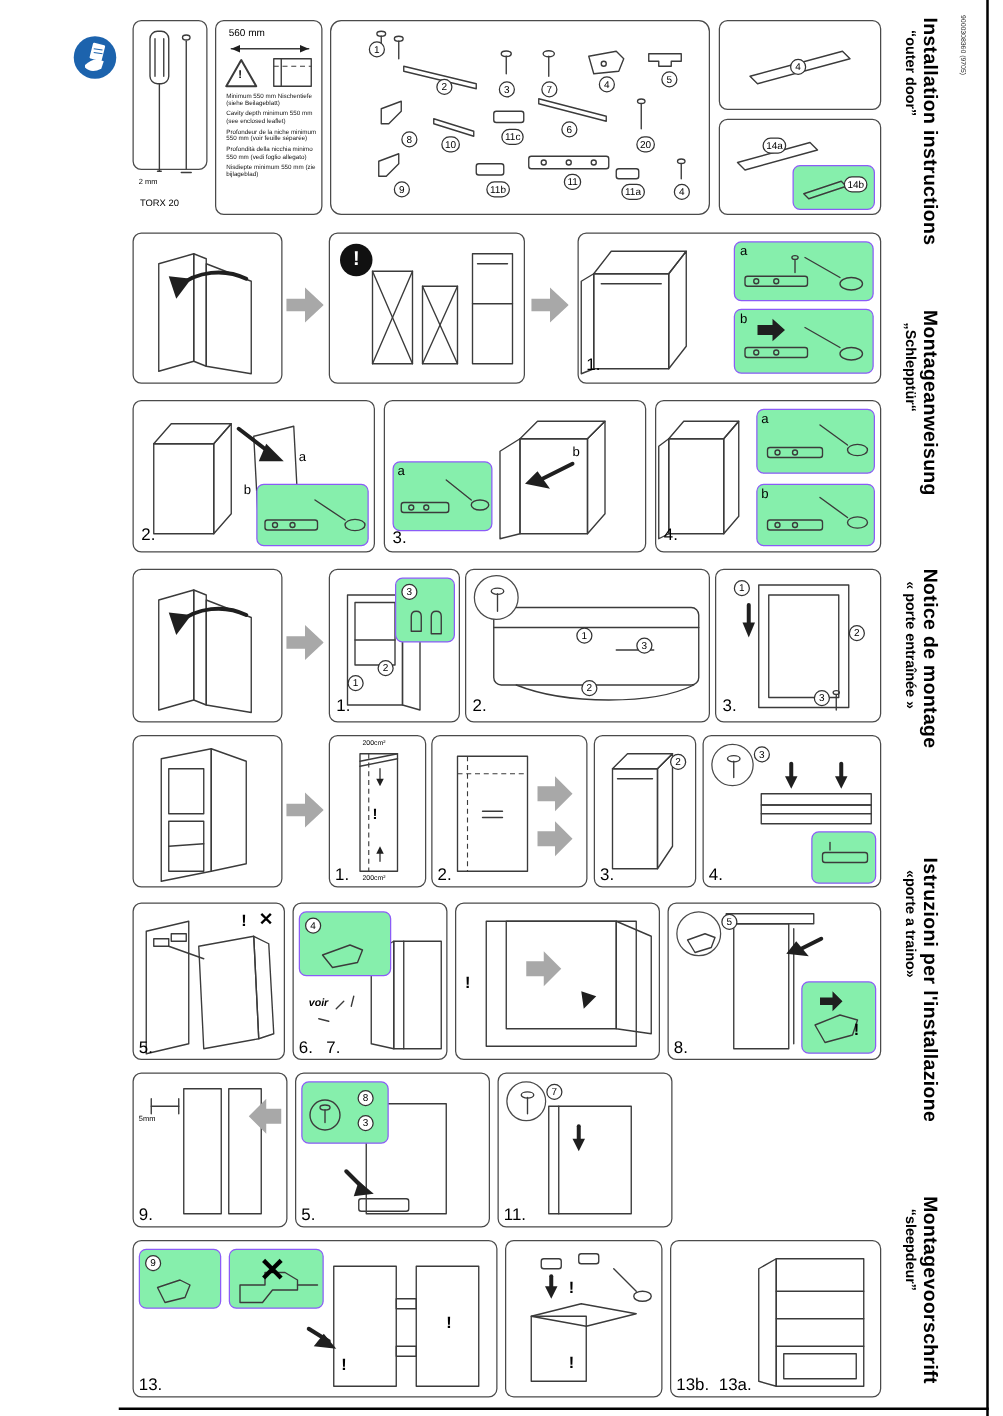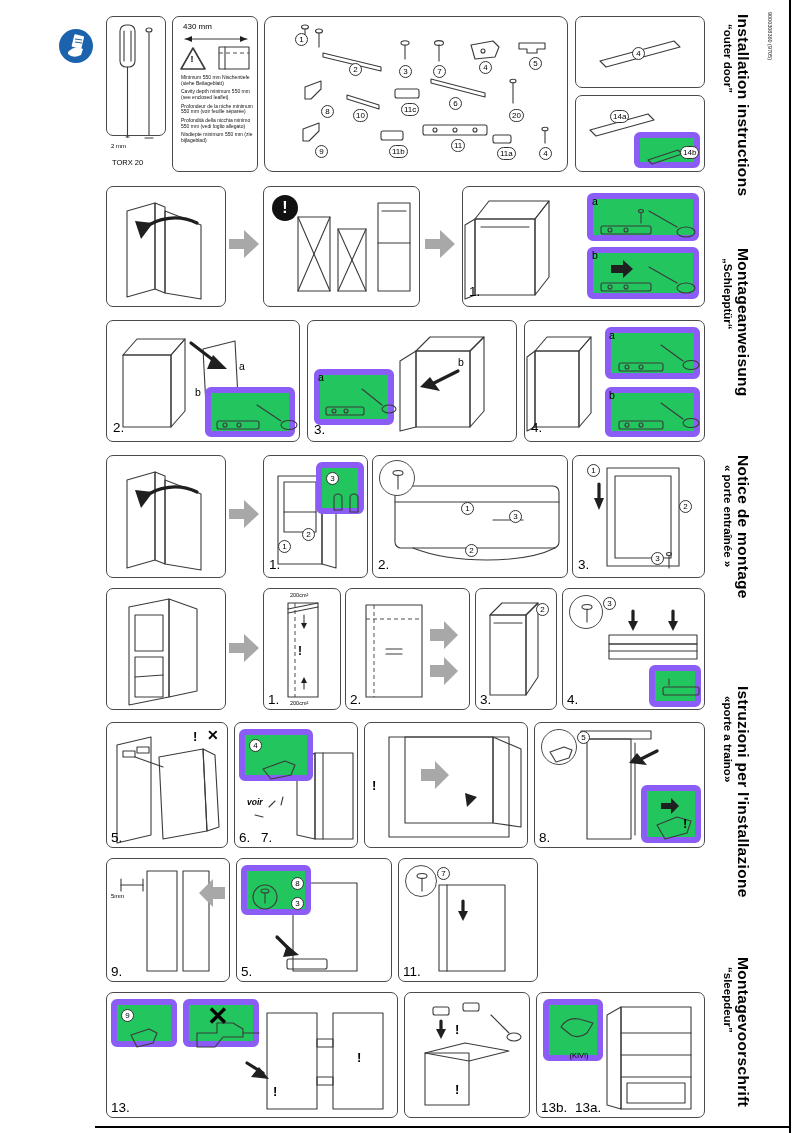--- a/index.html
+++ b/index.html
@@ -1,19 +1,19 @@
 <!DOCTYPE html>
 <html><head>
 <meta charset="utf-8">
 <style>
   *{box-sizing:border-box}
   html,body{margin:0;padding:0;background:#fff}
   .page{position:relative;width:802px;height:1133px;background:#fff;font-family:"Liberation Sans",sans-serif;color:#000;overflow:hidden}
   .panel{position:absolute;border:1.3px solid #4a4a4a;border-radius:7px;background:#fff}
-  .detail{position:absolute;border:6px solid #8b5cf6;border-radius:6px;background:#22c55e}
+  .detail{position:absolute;border:1px solid #8b5cf6;border-radius:6px;background:#86efac}
   .cdetail{position:absolute;border:1px solid #4a4a4a;border-radius:50%;background:#fff}
   .art{position:absolute;left:0;top:0}
   .ln{fill:none;stroke:#3b3b3b;stroke-width:1.1;stroke-linejoin:round;stroke-linecap:round}
   .dsh{fill:none;stroke:#3b3b3b;stroke-width:.9;stroke-dasharray:4 3}
   .thk{fill:none;stroke:#1f1f1f;stroke-width:3.2;stroke-linecap:round}
   .fil{fill:#1f1f1f}
   .gry{fill:#a8a8a8}
   .step{position:absolute;font-size:13.5px;line-height:1}
   .ab{position:absolute;font-size:10.5px;line-height:1}
   .pn{position:absolute;min-width:13px;height:13px;line-height:12px;border:1px solid #333;border-radius:8px;background:#fff;font-size:8px;text-align:center;padding:0 2px}
@@ -81,21 +81,21 @@
       <line class="ln" x1="19" y1="120" x2="22" y2="120"></line>
       <line class="ln" x1="42" y1="16" x2="42" y2="118"></line>
       <ellipse class="ln" cx="42" cy="13" rx="3" ry="2"></ellipse>
       <path class="ln" d="M38,121 h8"></path>
     </svg>
     <div class="dim" style="left:4px;top:126px">2 mm</div>
     <div class="dim" style="left:5px;top:142px;font-size:7.5px">TORX 20</div>
   </div>
 
   <div class="panel" style="left:172px;top:16px;width:86px;height:156px">
-    <div class="dim" style="left:10px;top:6px;font-size:8px">430 mm</div>
+    <div class="dim" style="left:10px;top:6px;font-size:8px">560 mm</div>
     <svg class="art" width="86" height="156">
       <line class="ln" x1="12" y1="22" x2="74" y2="22"></line>
       <polygon class="fil" points="12,22 19,19 19,25"></polygon>
         <polygon class="fil" points="74,22 67,19 67,25"></polygon>
       <polygon class="ln" points="20,31 8,52 32,52" style="stroke-width:1.6"></polygon>
       <rect class="ln" x="46" y="30" width="30" height="22"></rect>
       <line class="ln" x1="52" y1="30" x2="52" y2="52"></line>
       <line class="dsh" x1="46" y1="36" x2="76" y2="36"></line>
     </svg>
     <div class="bang" style="left:17.5px;top:38px;font-size:9px">!</div>
@@ -636,23 +636,17 @@
 
   <div class="panel" style="left:536px;top:992px;width:169px;height:126px">
     <svg class="art" width="169" height="126">
       <rect class="ln" x="84" y="14" width="70" height="102"></rect>
       <line class="ln" x1="84" y1="40" x2="154" y2="40"></line>
       <line class="ln" x1="84" y1="62" x2="154" y2="62"></line>
       <line class="ln" x1="84" y1="84" x2="154" y2="84"></line>
       <polygon class="ln" points="84,14 70,22 70,112 84,116"></polygon>
       <rect class="ln" x="90" y="90" width="58" height="20"></rect>
     </svg>
-    <div class="detail" style="left:6px;top:6px;width:60px;height:62px">
-      <svg class="art" width="60" height="62">
-        <path class="ln" d="M12,22 q6,-10 18,-8 l14,4 -6,10 q-8,6 -16,2 z"></path>
-      </svg>
-      <div class="kivtxt" style="left:6px;top:46px;width:48px">(KIV!)</div>
-    </div>
     <div class="step" style="left:4px;top:108px">13b.</div>
     <div class="step" style="left:38px;top:108px">13a.</div>
   </div>
 
 </div>
 
 </body></html>

